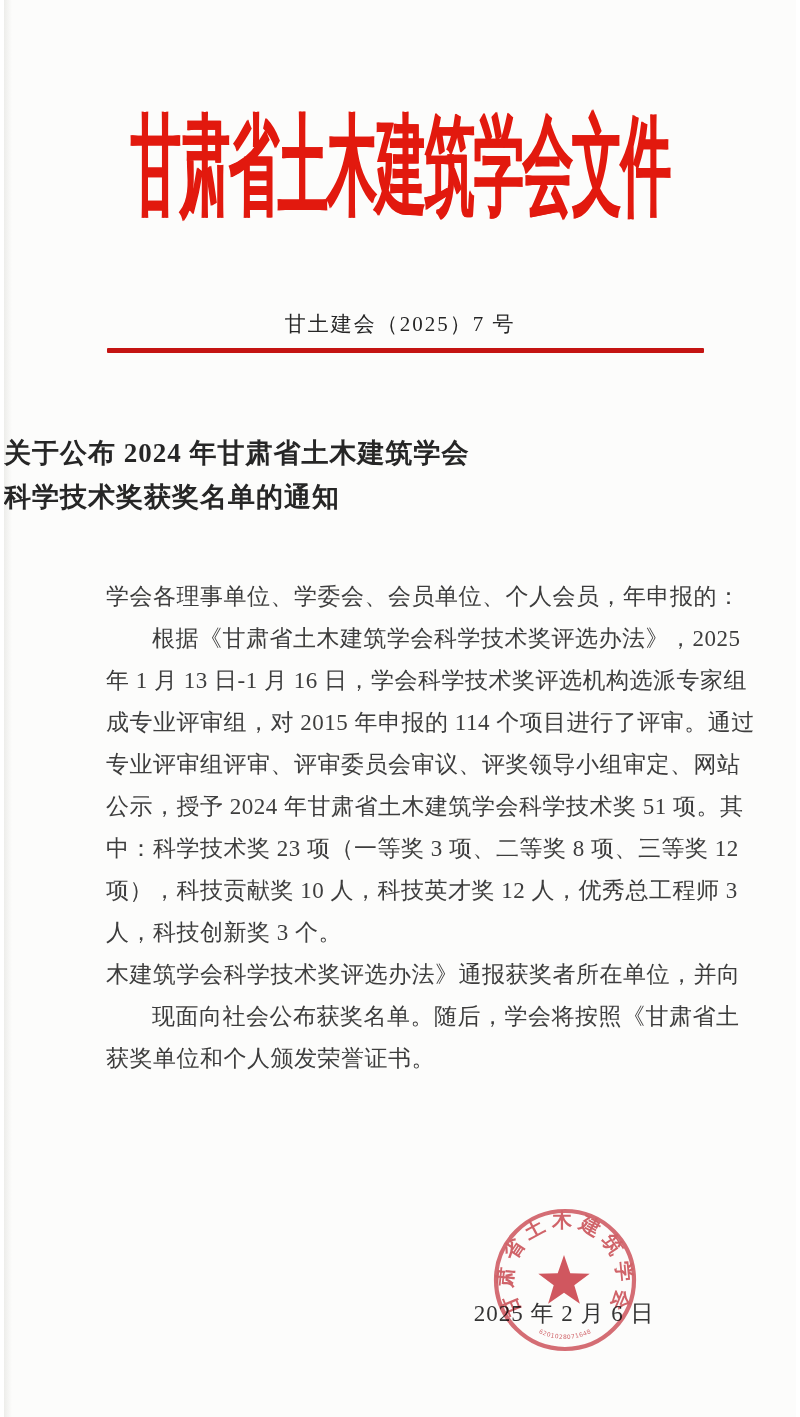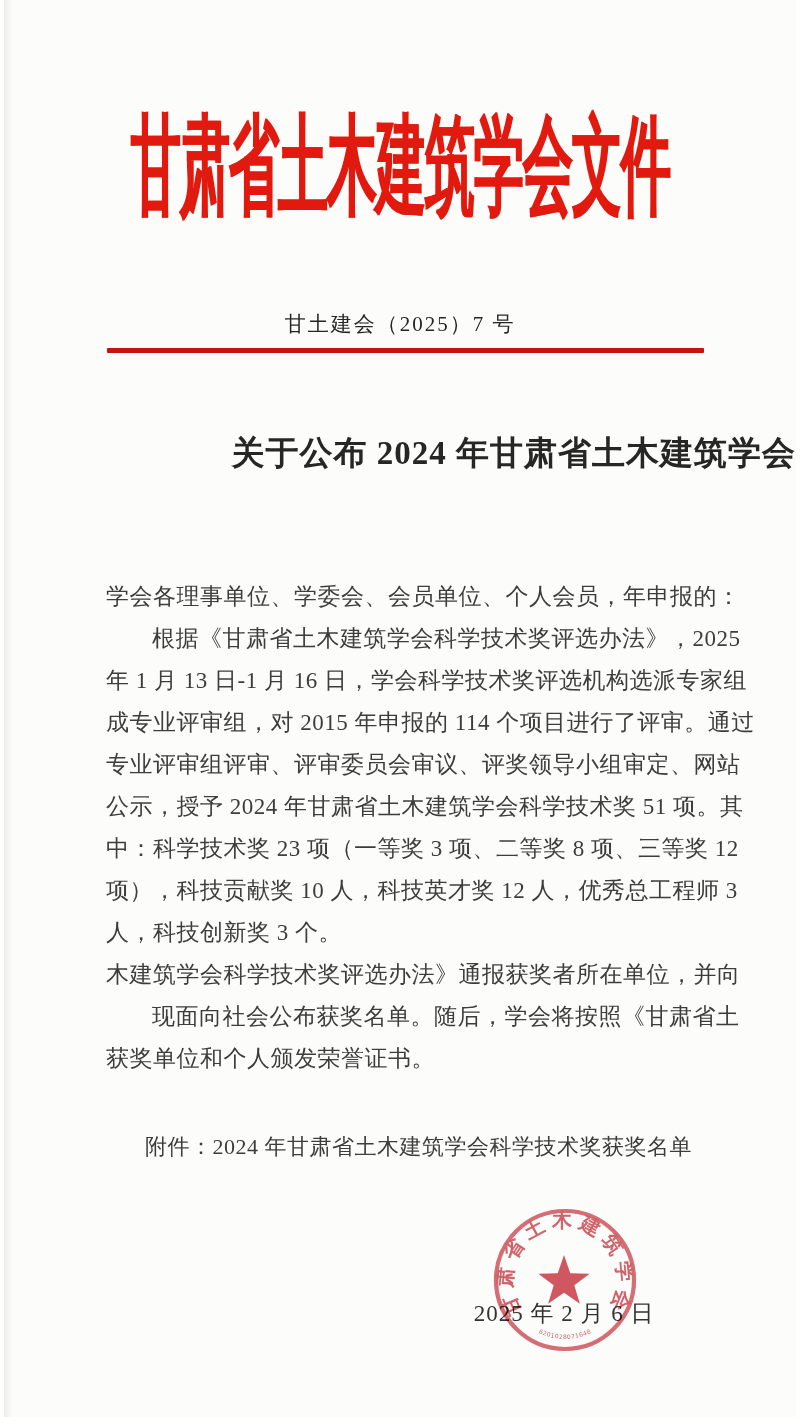--- a/index.html
+++ b/index.html
@@ -72,23 +72,23 @@
     width: 597px;
     height: 5px;
     background: var(--line-red);
     border-radius: 1px;
   }
 
   
   .doc-title {
     position: absolute;
     top: 431px; left: 0; right: 0;
-    text-align: right;
+    text-align: left;
     font-weight: bold;
-    font-size: 33px;
+    font-size: 27px;
     line-height: 44px;
     letter-spacing: 1px;
     color: var(--text-dark);
     white-space: nowrap;
   }
 
   
   .body-text {
     position: absolute;
     top: 576px;
@@ -149,38 +149,38 @@
   <div class="masthead">
     <span class="masthead-title">甘肃省土木建筑学会文件</span>
   </div>
 
   <div class="doc-number">甘土建会（2025）7 号</div>
 
   <div class="red-rule"></div>
 
   <div class="doc-title">
     <div>关于公布 2024 年甘肃省土木建筑学会</div>
+    <div>科学技术奖获奖名单的通知</div>
   </div>
 
   <div class="body-text">
     <div class="body-line">学会各理事单位、学委会、会员单位、个人会员，年申报的：</div>
     <div class="body-line indent">根据《甘肃省土木建筑学会科学技术奖评选办法》，2025</div>
     <div class="body-line">年 1 月 13 日-1 月 16 日，学会科学技术奖评选机构选派专家组</div>
     <div class="body-line">成专业评审组，对 2015 年申报的 114 个项目进行了评审。通过</div>
     <div class="body-line">专业评审组评审、评审委员会审议、评奖领导小组审定、网站</div>
     <div class="body-line">公示，授予 2024 年甘肃省土木建筑学会科学技术奖 51 项。其</div>
     <div class="body-line">中：科学技术奖 23 项（一等奖 3 项、二等奖 8 项、三等奖 12</div>
     <div class="body-line">项），科技贡献奖 10 人，科技英才奖 12 人，优秀总工程师 3</div>
     <div class="body-line">人，科技创新奖 3 个。</div>
     <div class="body-line">木建筑学会科学技术奖评选办法》通报获奖者所在单位，并向</div>
     <div class="body-line indent">现面向社会公布获奖名单。随后，学会将按照《甘肃省土</div>
     <div class="body-line">获奖单位和个人颁发荣誉证书。</div>
   </div>
 
-  <div class="attachment-line">附件：2024 年甘肃省土木建筑学会科学技术奖获奖名单</div>
 
   <div class="doc-date">2025 年 2 月 6 日</div>
 
   <div class="seal">
     <svg viewBox="0 0 150 150" xmlns="http://www.w3.org/2000/svg">
       <defs>
         <path id="seal-arc-top" d="M 34.4 109.1 A 53 53 0 1 1 115.6 109.1" fill="none"></path>
         <path id="seal-arc-bottom" d="M 41.2 123.3 A 59 59 0 0 0 108.8 123.3" fill="none"></path>
       </defs>
       <circle cx="75" cy="75" r="69" fill="none" stroke="#d4626a" stroke-width="4.2"></circle>

